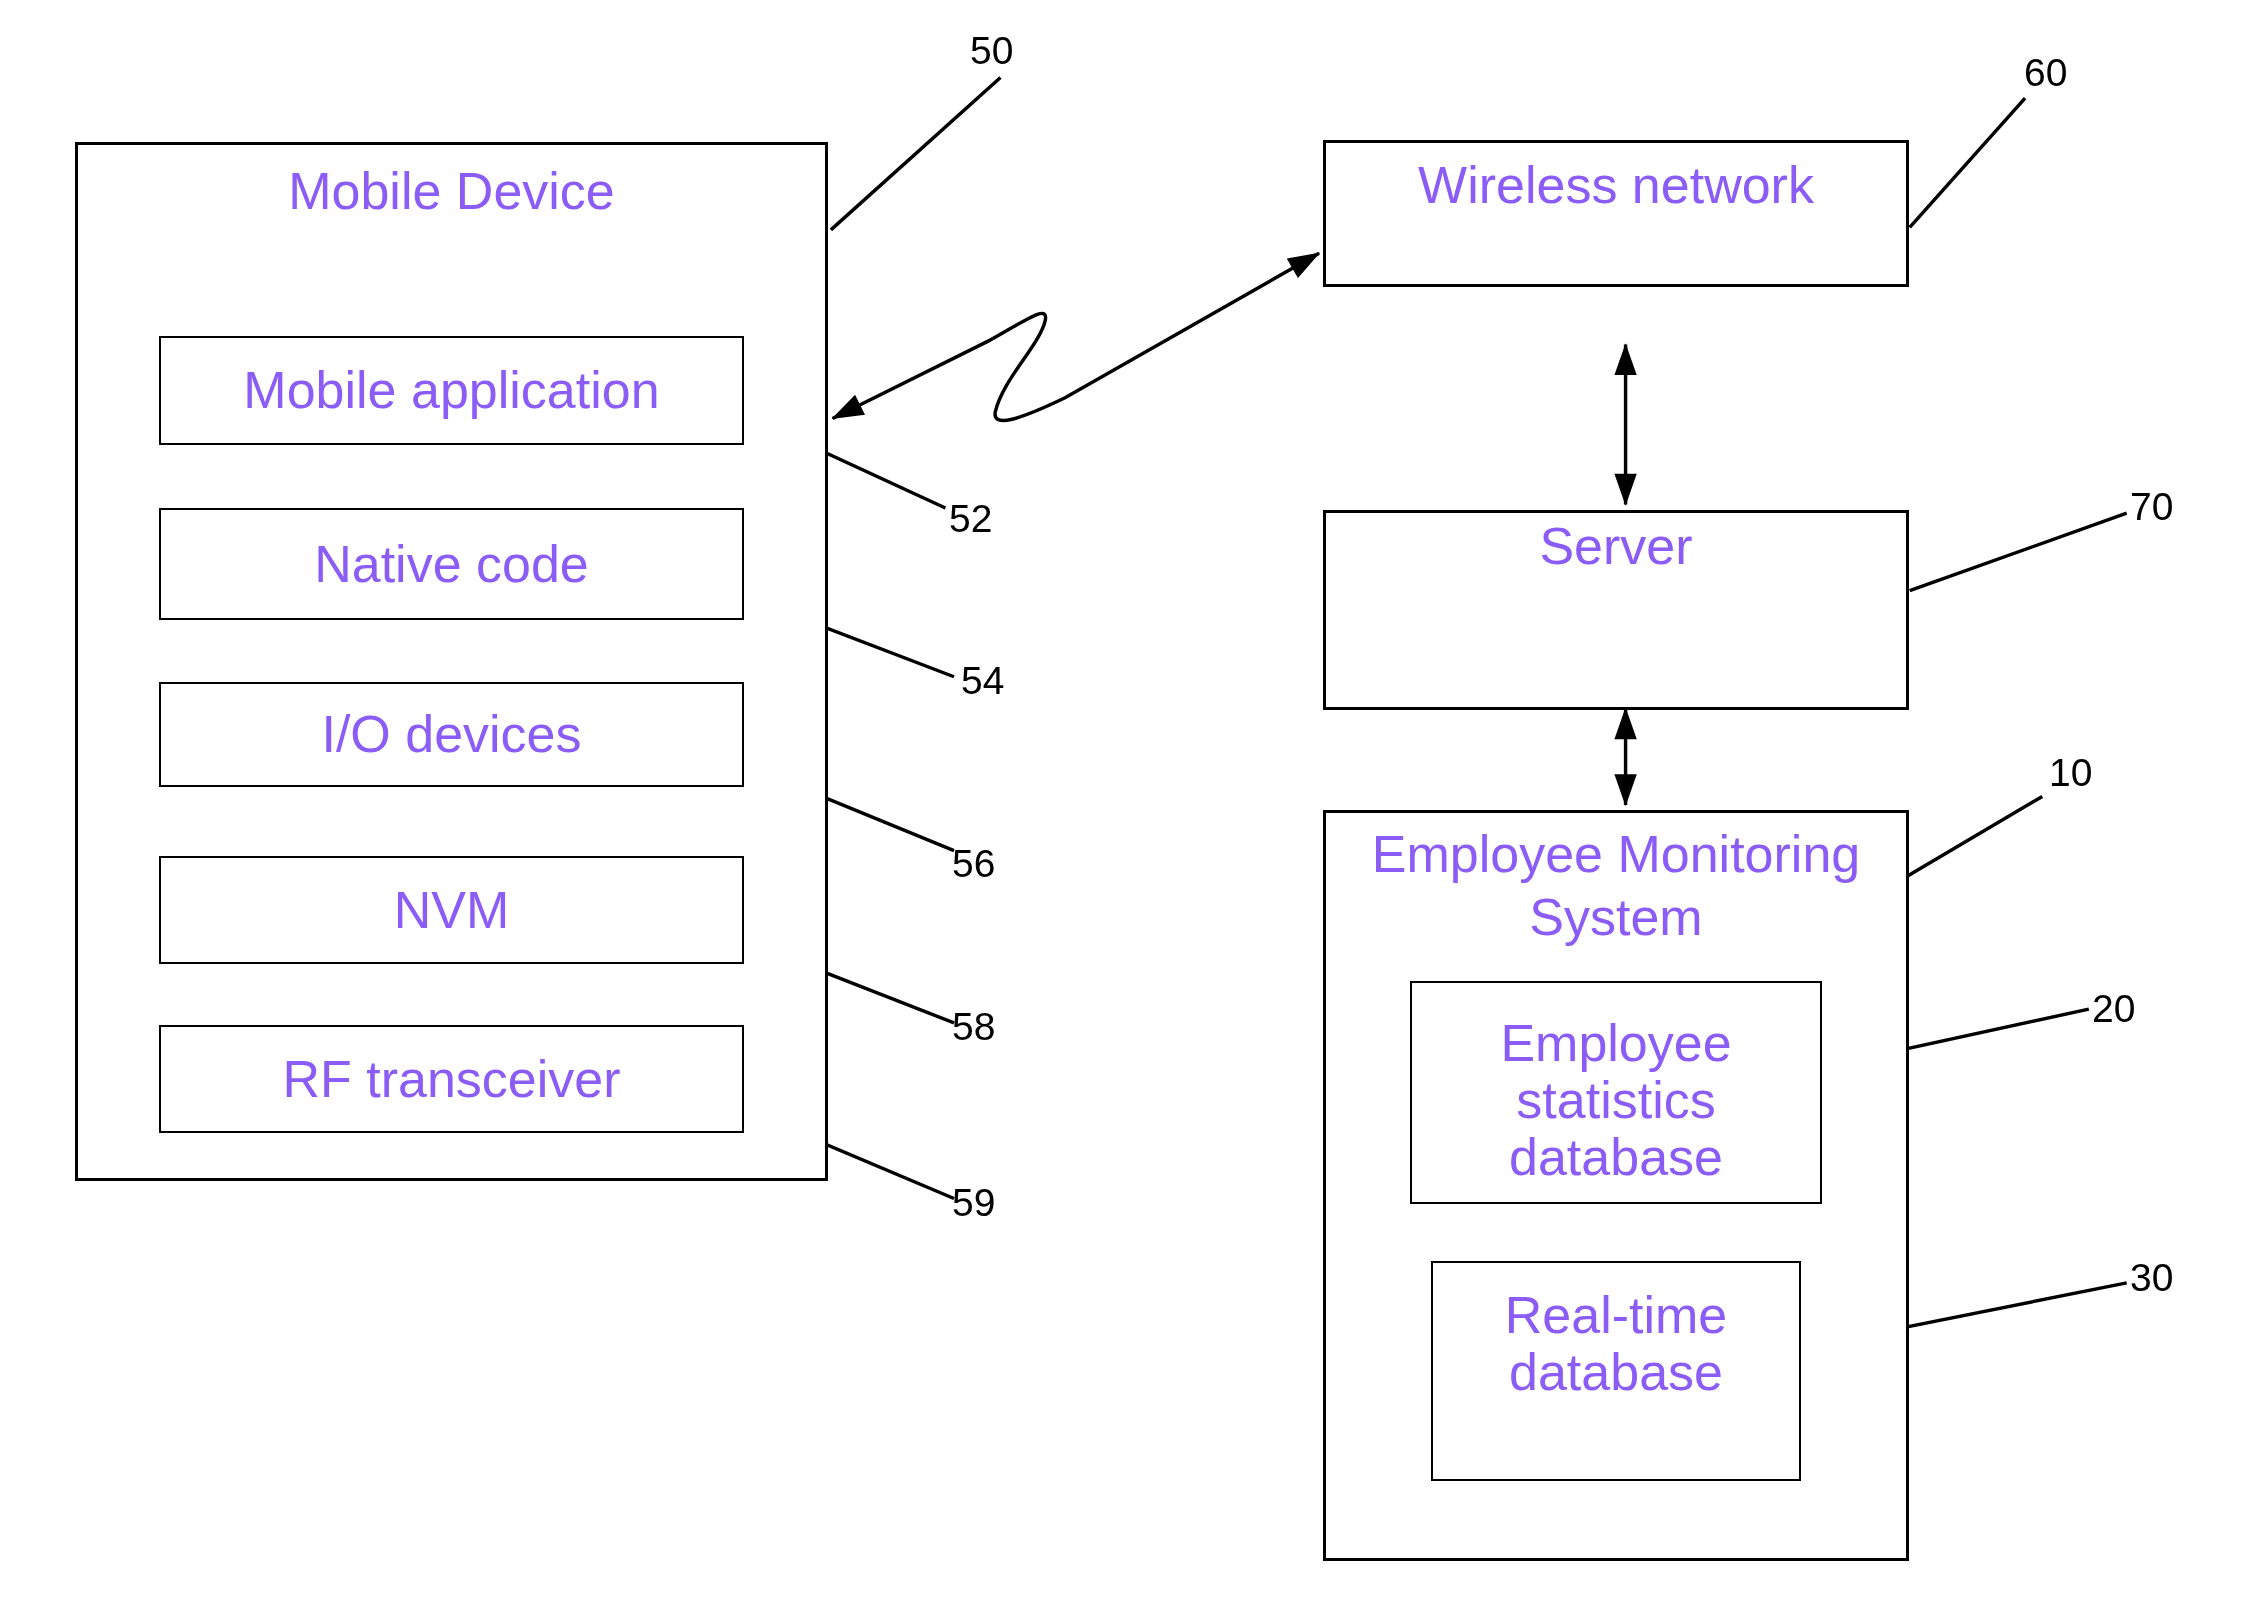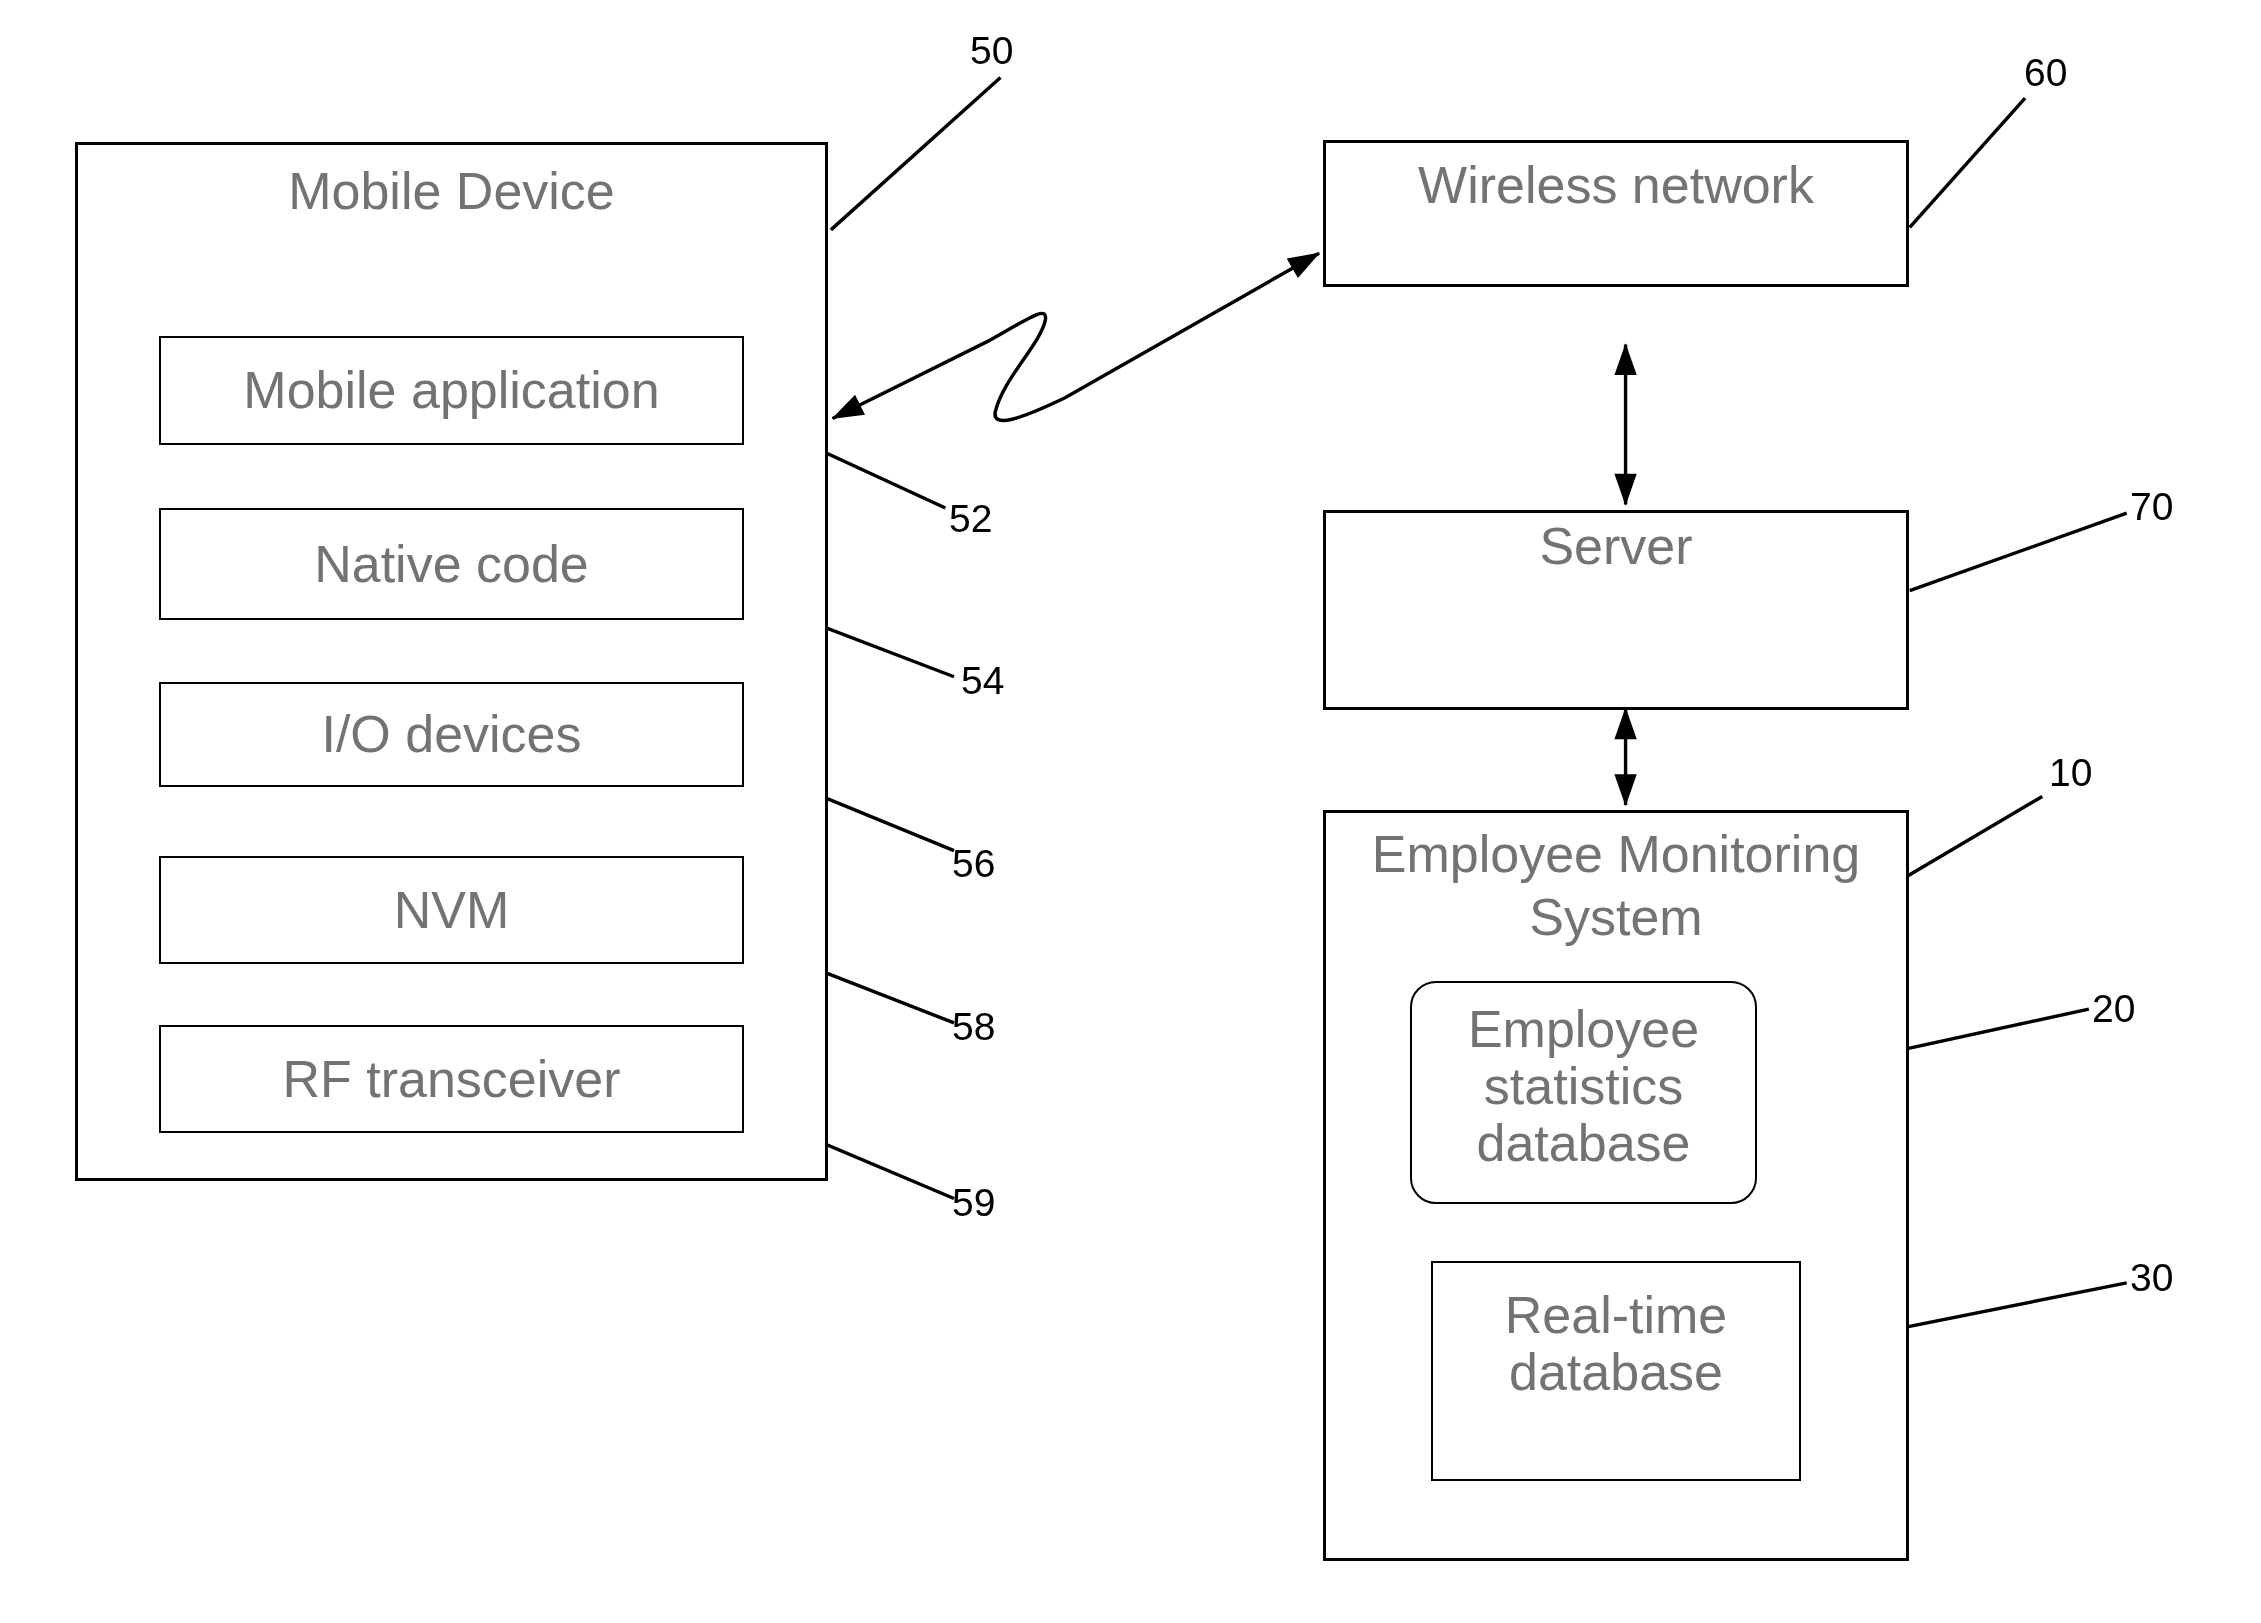--- a/index.html
+++ b/index.html
@@ -29,21 +29,21 @@
     border: 3.4px solid #000000;
     background: #ffffff;
     text-align: center;
   }
   .box.inner {
     border-width: 2.6px;
   }
   .box-label {
     font-size: 52px;
     line-height: 1.2;
-    color: #737373;
+    color: #8b5cf6;
     white-space: nowrap;
   }
   .box-label.wrap {
     white-space: normal;
     margin: 0 auto;
   }
   
   .box.centered {
     display: flex;
     align-items: center;
@@ -122,21 +122,21 @@
   </div>
 
   <div class="box toplabel" style="left:1323px; top:510px; width:586px; height:200px; padding-top:2px;">
     <div class="box-label">Server</div>
   </div>
 
   <div class="box toplabel" style="left:1323px; top:810px; width:586px; height:751px; padding-top:10.3px;">
     <div class="box-label wrap" style="max-width:534px;">Employee Monitoring System</div>
   </div>
 
-  <div class="box inner toplabel" style="left:1410px; top:981px; width:347px; height:223px; padding-top:18px;border-radius:26px;">
+  <div class="box inner toplabel" style="left:1410px; top:981px; width:412px; height:223px; padding-top:32px;">
     <div class="box-label wrap" style="max-width:370px; line-height:1.1;">Employee statistics database</div>
   </div>
 
   <div class="box inner toplabel" style="left:1431px; top:1261px; width:370px; height:220px; padding-top:24px;">
     <div class="box-label wrap" style="max-width:327px; line-height:1.1;">Real-time database</div>
   </div>
 
   <div class="ref" style="left:970px; top:31px;">50</div>
   <div class="ref" style="left:2024px; top:53px;">60</div>
   <div class="ref" style="left:949px; top:499px;">52</div>

